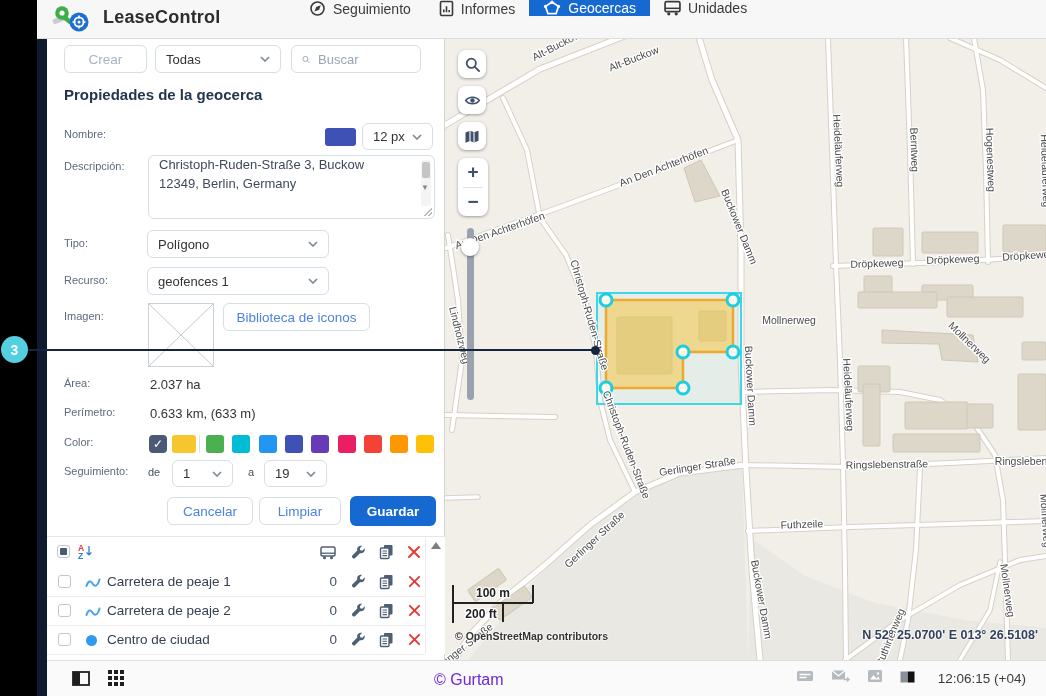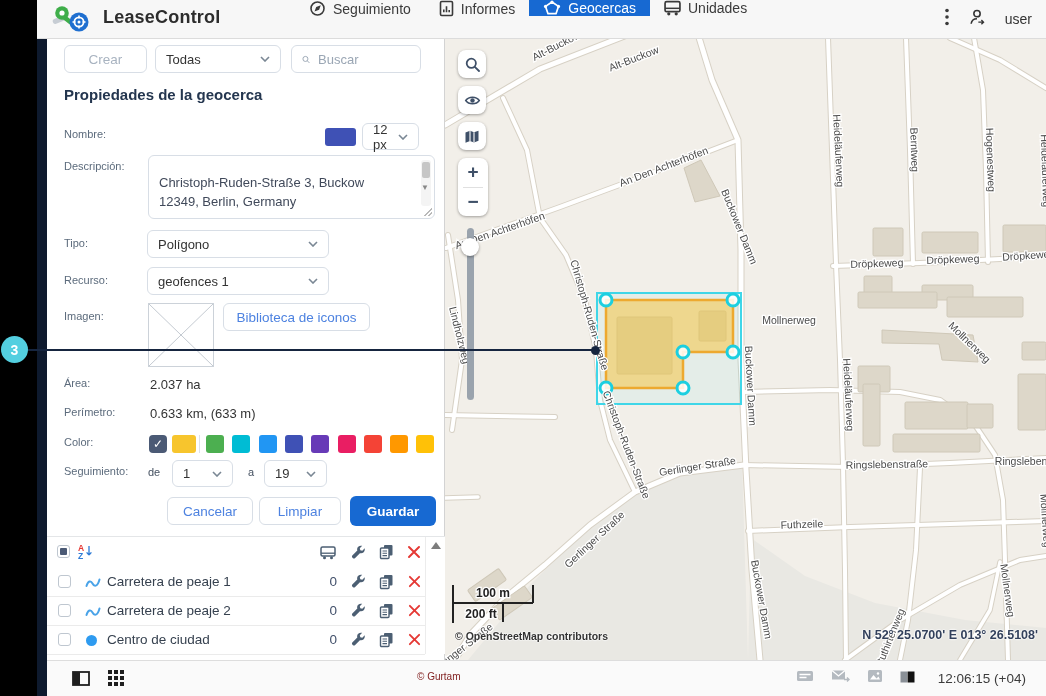--- a/index.html
+++ b/index.html
@@ -28,21 +28,21 @@
   .btn-primary{box-sizing:border-box;border-radius:6px;background:#1769d2;color:#fff;font-size:13.5px;font-weight:bold;
     display:flex;align-items:center;justify-content:center;cursor:pointer;}
   #panel-head{left:17px;top:48px;font-size:15px;font-weight:bold;color:#24364f;}
   #crear-btn{left:17px;top:7px;width:83px;height:28px;color:#a8b3c0;}
   #todas-dd{left:108px;top:7px;width:126px;height:28px;}
   #search-box{left:244px;top:7px;width:130px;height:28px;gap:6px;}
   #search-box input{border:0;outline:0;width:90px;font-size:13px;color:#333;font-family:inherit;background:transparent;}
   #search-box input::placeholder{color:#9aa6b4;}
   .swatch{border-radius:3px;display:inline-block;}
   #desc-box{left:101px;top:117px;width:287px;height:64px;border:1px solid #d8dee6;border-radius:6px;box-sizing:border-box;
-    font-size:13px;color:#40495a;padding:18px 20px 4px 10px;line-height:1.45;position:absolute;background:#fff;}
+    font-size:13px;color:#40495a;padding:0 20px 4px 10px;line-height:1.45;position:absolute;background:#fff;}
   #desc-scroll{position:absolute;right:3px;top:4px;width:10px;height:46px;background:#f4f4f4;border-radius:3px;}
   #desc-thumb{position:absolute;right:1px;top:2px;width:8px;height:16px;background:#c6c6c6;border-radius:2px;}
   #desc-arrow{position:absolute;right:2px;top:22px;font-size:8px;color:#888;}
   #desc-resize{position:absolute;right:2px;bottom:2px;width:8px;height:8px;
     background:linear-gradient(135deg,transparent 50%,#b9b9b9 50%,#b9b9b9 60%,transparent 60%,transparent 75%,#b9b9b9 75%,#b9b9b9 85%,transparent 85%);}
   #imgbox{left:101px;top:265px;width:64px;height:62px;border:1px solid #ccd2d9;background:#fff;}
   .kv-val{font-size:13px;color:#333;}
   .pal-sep{left:152px;top:397px;width:1px;height:18px;background:#dde2e8;}
   #color-check{left:102px;top:397px;width:18px;height:18px;border-radius:4px;background:#4b5a75;color:#fff;
     font-size:12px;display:flex;align-items:center;justify-content:center;}
@@ -74,21 +74,21 @@
   #coords{position:absolute;right:8px;top:590px;font-size:12.5px;font-weight:bold;color:#33415c;z-index:15;
     text-shadow:0 0 2px #fff,0 0 2px #fff,0 0 2px #fff;}
   
   #anno-line{left:26px;top:349px;width:566px;height:2px;background:#16253f;z-index:70;}
   #anno-dot{left:591px;top:346px;width:9px;height:9px;border-radius:50%;background:#16253f;z-index:70;}
   #anno-badge{left:1px;top:336px;width:27px;height:27px;border-radius:50%;background:#53cfe0;z-index:75;
     color:#fff;font-size:14px;font-weight:bold;display:flex;align-items:center;justify-content:center;}
   
   #statusbar{left:47px;top:660px;width:999px;height:36px;background:#fafafa;border-top:1px solid #ddd;box-sizing:border-box;}
   #sb-left{position:absolute;left:25px;top:9px;display:flex;gap:18px;align-items:center;}
-  #sb-copy{position:absolute;left:370px;top:10px;font-size:10px;color:#7f1d1d;}
+  #sb-copy{position:absolute;left:387px;top:10px;font-size:16px;color:#6d28d9;}
   #sb-right{position:absolute;right:20px;top:8px;display:flex;gap:17px;align-items:center;}
   #sb-time{font-size:13.5px;color:#3c3c3c;margin-left:6px;}
 </style>
 </head>
 <body>
 
 <div class="abs" id="topbar">
   <div class="abs" id="logo">
     <svg width="46" height="30" viewBox="0 0 46 30">
       <rect x="1" y="16" width="15" height="5" rx="2.5" transform="rotate(-22 1 16)" fill="#c7cdd4"></rect>
@@ -137,37 +137,20 @@
           <svg width="17" height="16" viewBox="0 0 16 15">
             <rect x="1" y="1.5" width="14" height="9.5" rx="1.5" fill="none" stroke="#3a3a3a" stroke-width="1.6"></rect>
             <path d="M1 7.8h14" stroke="#3a3a3a" stroke-width="1.4"></path>
             <circle cx="4.5" cy="13" r="1.5" fill="#3a3a3a"></circle>
             <circle cx="11.5" cy="13" r="1.5" fill="#3a3a3a"></circle>
           </svg>
         </span>
         <span>Unidades</span>
       </div>
     </div>
-  <div class="abs" id="topbar-right">
-    <span>
-      <svg width="4" height="18" viewBox="0 0 4 18">
-          <circle cx="2" cy="2.5" r="1.8" fill="#3a3a3a"></circle>
-          <circle cx="2" cy="9" r="1.8" fill="#3a3a3a"></circle>
-          <circle cx="2" cy="15.5" r="1.8" fill="#3a3a3a"></circle>
-        </svg>
-    </span>
-    <span>
-      <svg width="20" height="18" viewBox="0 0 16 16">
-          <circle cx="8" cy="5" r="2.8" fill="none" stroke="#333" stroke-width="1.4"></circle>
-          <path d="M2.8 14c.4-3 2.8-4.4 5.2-4.4" fill="none" stroke="#333" stroke-width="1.4"></path>
-          <path d="M9.2 12.6h4.6m-1.9-1.9 1.9 1.9-1.9 1.9" fill="none" stroke="#333" stroke-width="1.2"></path>
-        </svg>
-    </span>
-    <span id="user-label">user</span>
-  </div>
 </div>
 
 <div class="abs" id="leftstrip"></div>
 
 <div class="abs" id="panel">
   <div class="abs btn-outline" id="crear-btn" style="color:#a8b3c0;">Crear</div>
   <div class="abs inputbox" id="todas-dd">
     <span>Todas</span>
     <svg class="chev" viewBox="0 0 10 6">
         <path d="M1 1l4 4 4-4" fill="none" stroke="#7a8794" stroke-width="1.6"></path>
@@ -178,21 +161,21 @@
         <circle cx="6" cy="6" r="4.4" fill="none" stroke="#97a3b1" stroke-width="1.6"></circle>
         <path d="M9.3 9.3 13 13" stroke="#97a3b1" stroke-width="1.6"></path>
       </svg>
     <input type="text" placeholder="Buscar" style="">
   </div>
 
   <div class="abs" id="panel-head">Propiedades de la geocerca</div>
 
   <div class="abs fld-label" style="left:17px;top:90px;">Nombre:</div>
   <span class="abs swatch" id="name-color-swatch" style="left:278px;top:90px;width:31px;height:18px;background:#3f51b5;"></span>
-  <div class="abs inputbox" style="left:315px;top:85px;width:57px;height:27px;">
+  <div class="abs inputbox" style="left:315px;top:85px;width:71px;height:27px;">
     <span>12 px</span>
     <svg class="chev" viewBox="0 0 10 6">
         <path d="M1 1l4 4 4-4" fill="none" stroke="#7a8794" stroke-width="1.6"></path>
       </svg>
   </div>
 
   <div class="abs fld-label" style="left:17px;top:122px;">Descripción:</div>
   <div id="desc-box">
     <div>Christoph-Ruden-Straße 3, Buckow</div>
     <div>12349, Berlin, Germany</div>

